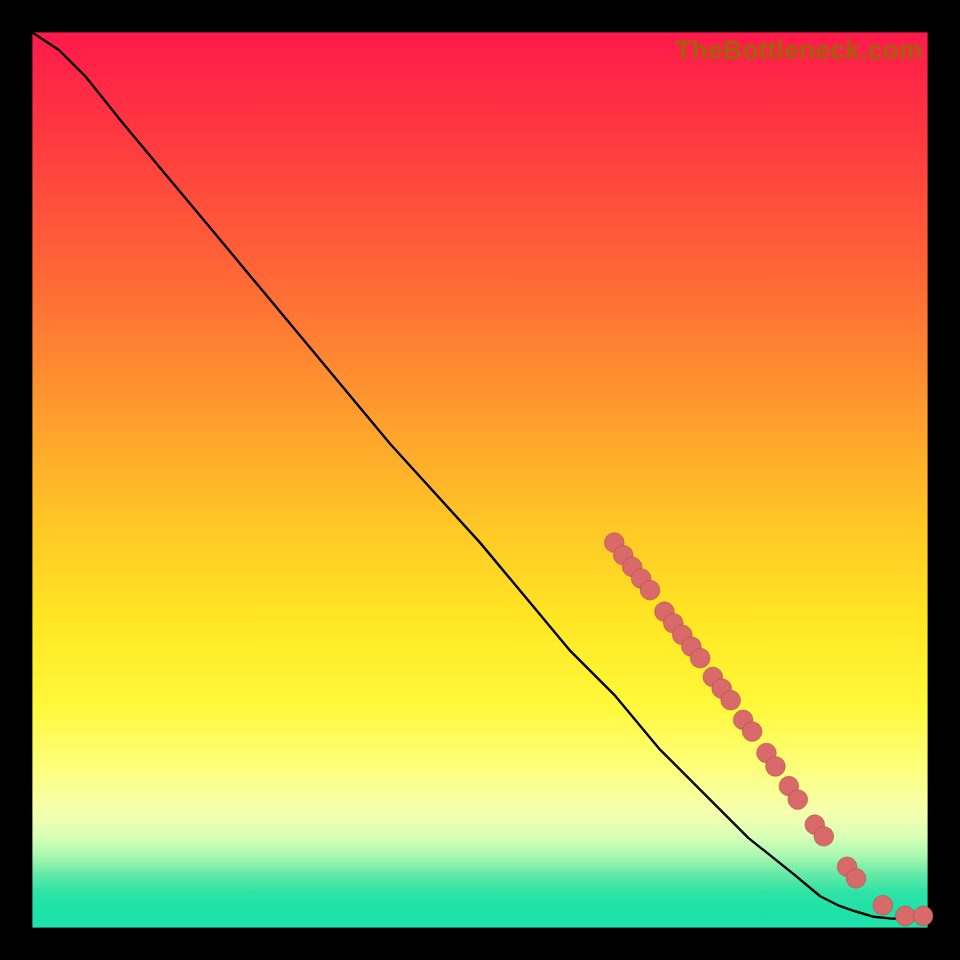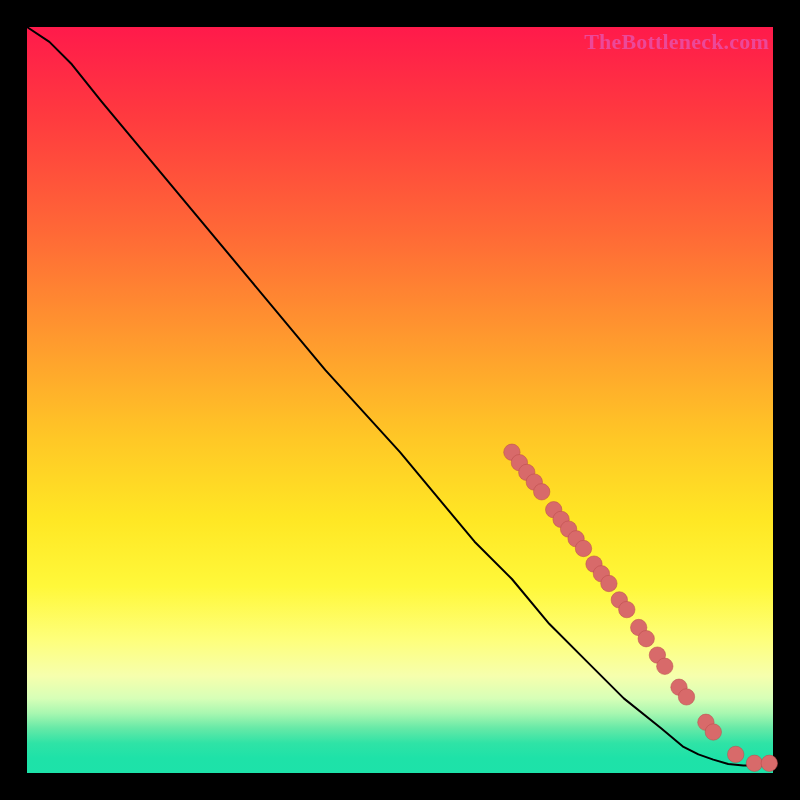--- a/index.html
+++ b/index.html
@@ -41,26 +41,25 @@
       #66e9a7 94%,
       #2fe3a6 96%,
       #1ee2a8 98%,
       #1de2a9 100%
     );
   }
   .watermark {
     position: absolute;
     top: 2px;
     right: 4px;
-    color: #ec4899;
+    color: #a16207;
     font-size: 22px;
     font-weight: 600;
     letter-spacing: 0.2px;
     user-select: none;
-    font-family: Liberation Serif, serif;
   }
   svg.curve {
     position: absolute;
     left: 0;
     top: 0;
     width: 746px;
     height: 746px;
     overflow: visible;
   }
   .curve-path {

